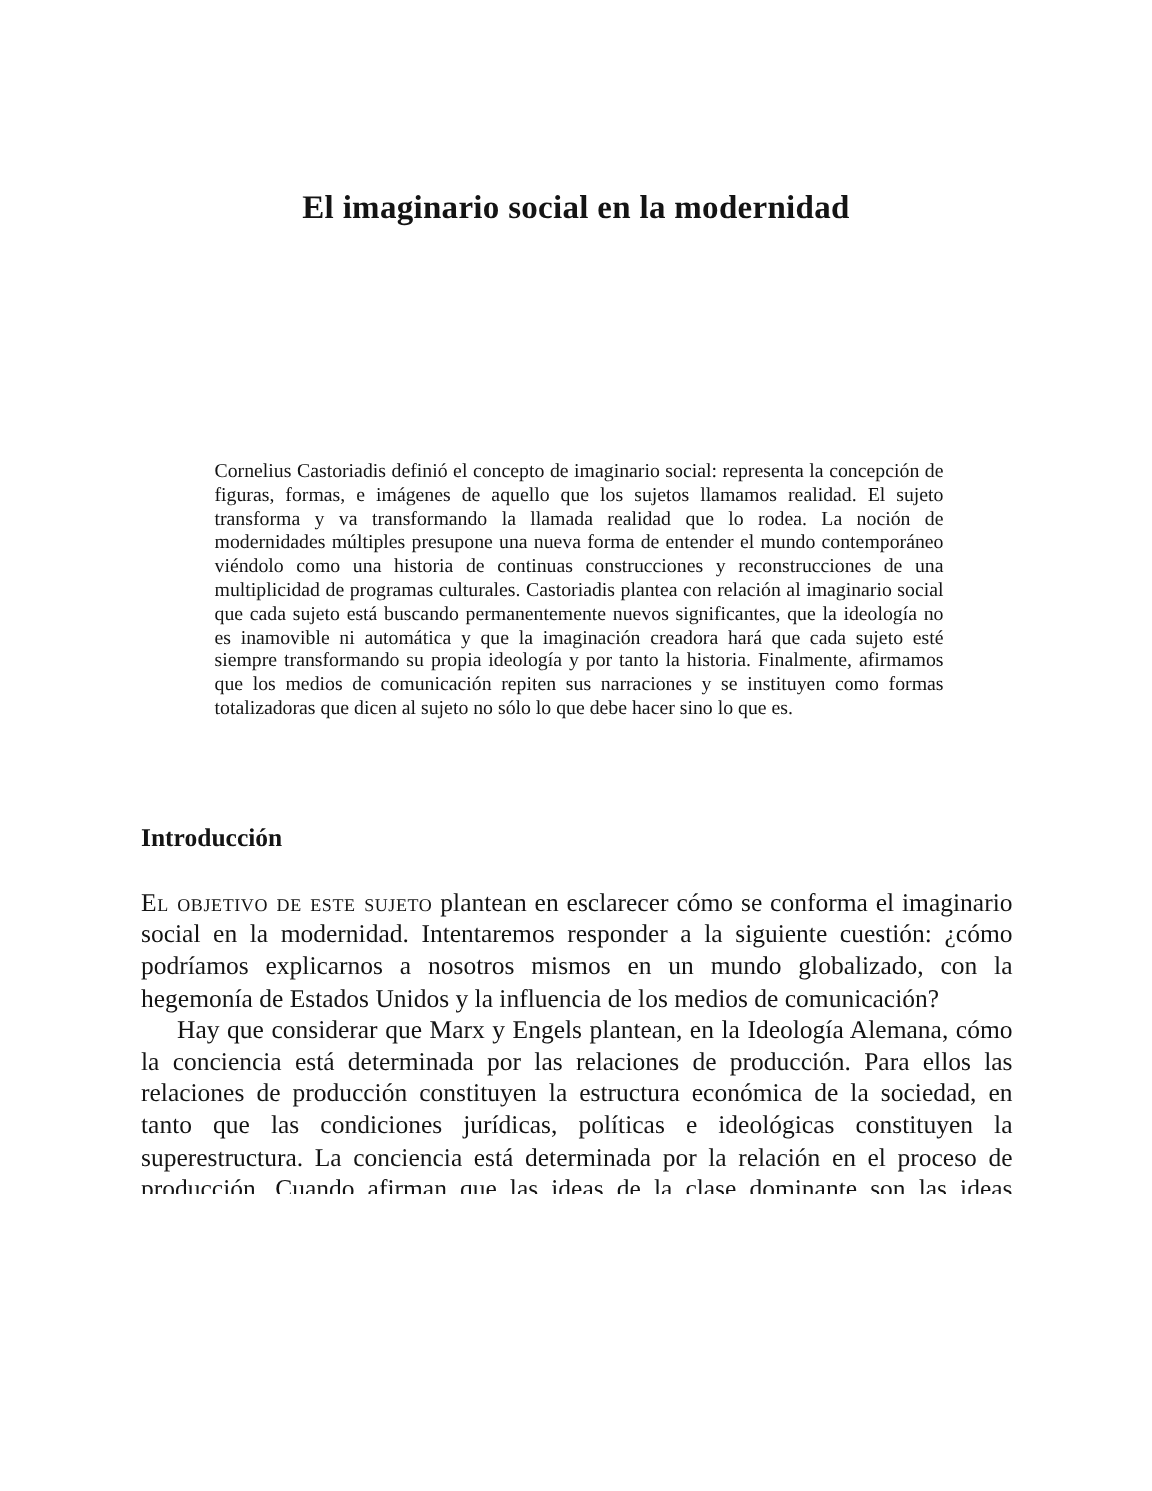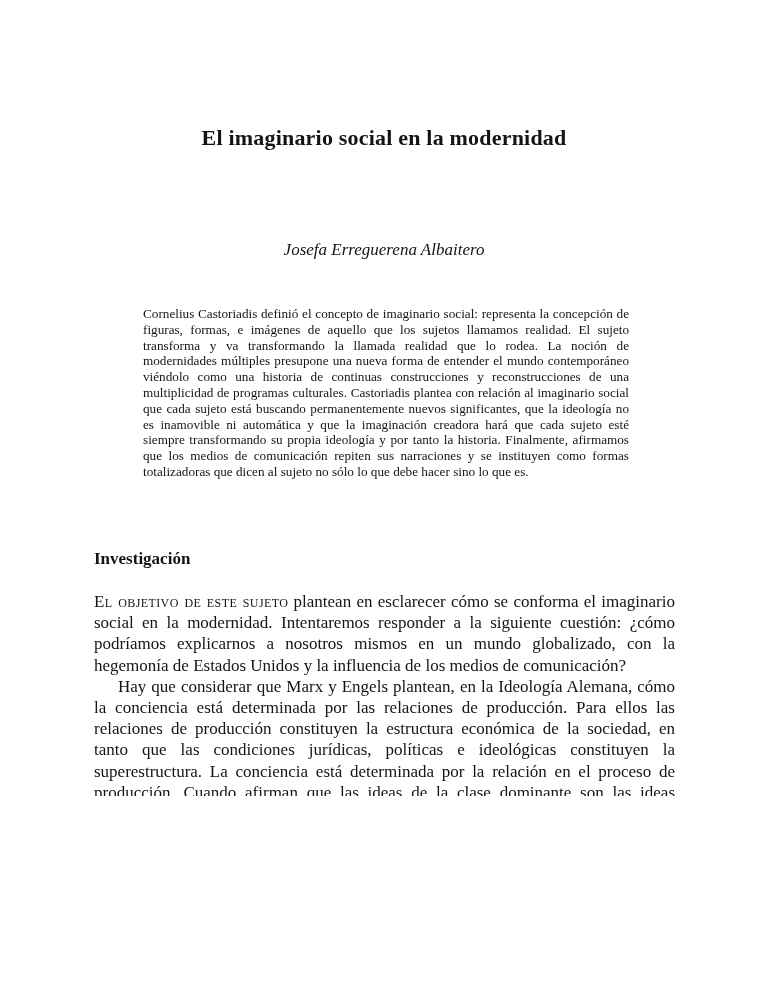--- a/index.html
+++ b/index.html
@@ -87,25 +87,24 @@
     font-family: Liberation Mono, monospace;
   }
 </style>
 </head>
 <body>
 
 <div class="page">
 
   <h1 class="title">El imaginario social en la modernidad</h1>
 
-  <div class="author">Josefa Erreguerena Albaitero</div>
 
   <p class="abstract">Cornelius Castoriadis definió el concepto de imaginario social: representa la concepción de figuras, formas, e imágenes de aquello que los sujetos llamamos realidad. El sujeto transforma y va transformando la llamada realidad que lo rodea. La noción de modernidades múltiples presupone una nueva forma de entender el mundo contemporáneo viéndolo como una historia de continuas construcciones y reconstrucciones de una multiplicidad de programas culturales. Castoriadis plantea con relación al imaginario social que cada sujeto está buscando permanentemente nuevos significantes, que la ideología no es inamovible ni automática y que la imaginación creadora hará que cada sujeto esté siempre transformando su propia ideología y por tanto la historia. Finalmente, afirmamos que los medios de comunicación repiten sus narraciones y se instituyen como formas totalizadoras que dicen al sujeto no sólo lo que debe hacer sino lo que es.</p>
 
-  <h2 class="section-heading">Investigación</h2>
+  <h2 class="section-heading">Introducción</h2>
 
   <div class="body-text">
     <p class="para"><span class="smallcaps">El objetivo de este sujeto</span><span> plantean en esclarecer cómo se conforma el imaginario social en la modernidad. Intentaremos responder a la siguiente cuestión: ¿cómo podríamos explicarnos a nosotros mismos en un mundo globalizado, con la hegemonía de Estados Unidos y la influencia de los medios de comunicación?</span></p>
     <p class="para para-indent"><span>Hay que considerar que Marx y Engels plantean, en la </span><span class="italic">Ideología Alemana</span><span>, cómo la conciencia está determinada por las relaciones de producción. Para ellos las relaciones de producción constituyen la estructura económica de la sociedad, en tanto que las condiciones jurídicas, políticas e ideológicas constituyen la superestructura. La conciencia está determinada por la relación en el proceso de producción. Cuando afirman que las ideas de la clase dominante son las ideas dominantes de una época, explican cómo son las concepciones de cada sujeto y cómo están determinadas; cabe preguntarse por qué el sujeto es capaz de cuestionar el orden establecido y no siempre está de acuerdo</span></p>
   </div>
 
   <div class="footer">Anuario de Investigación 2003 • uam-x • México • 2004 • pp. 592-606</div>
 
 </div>
 

